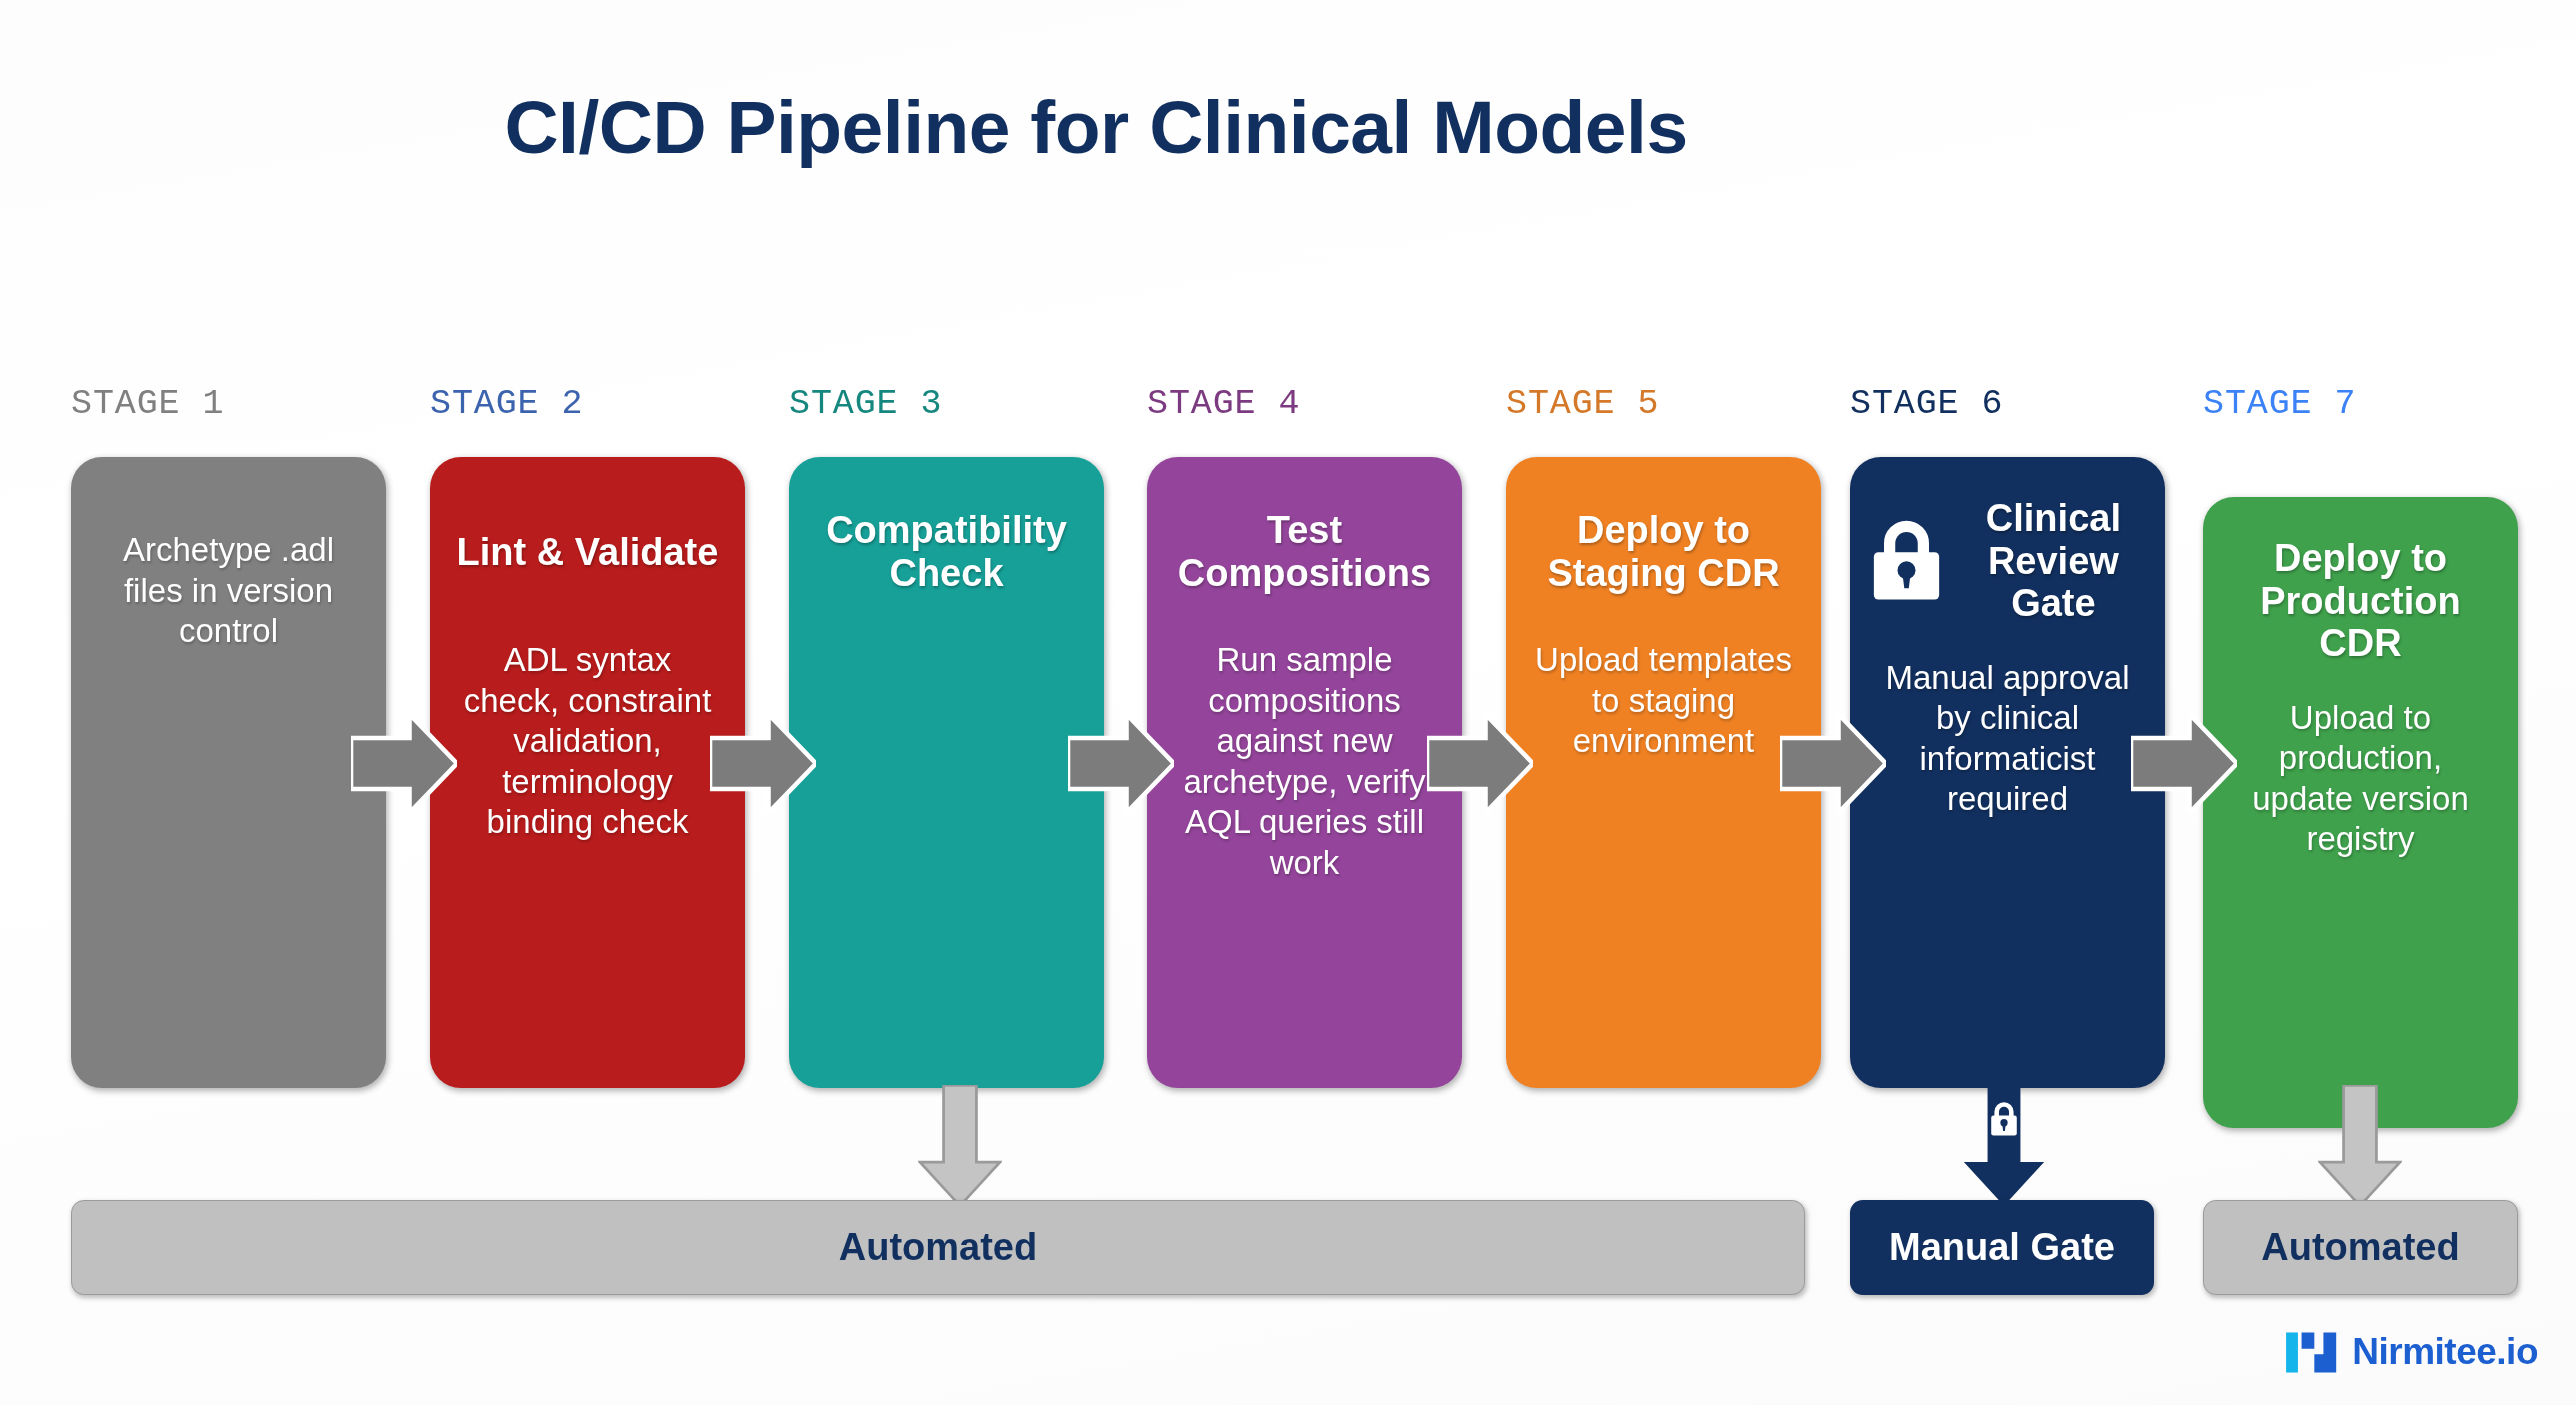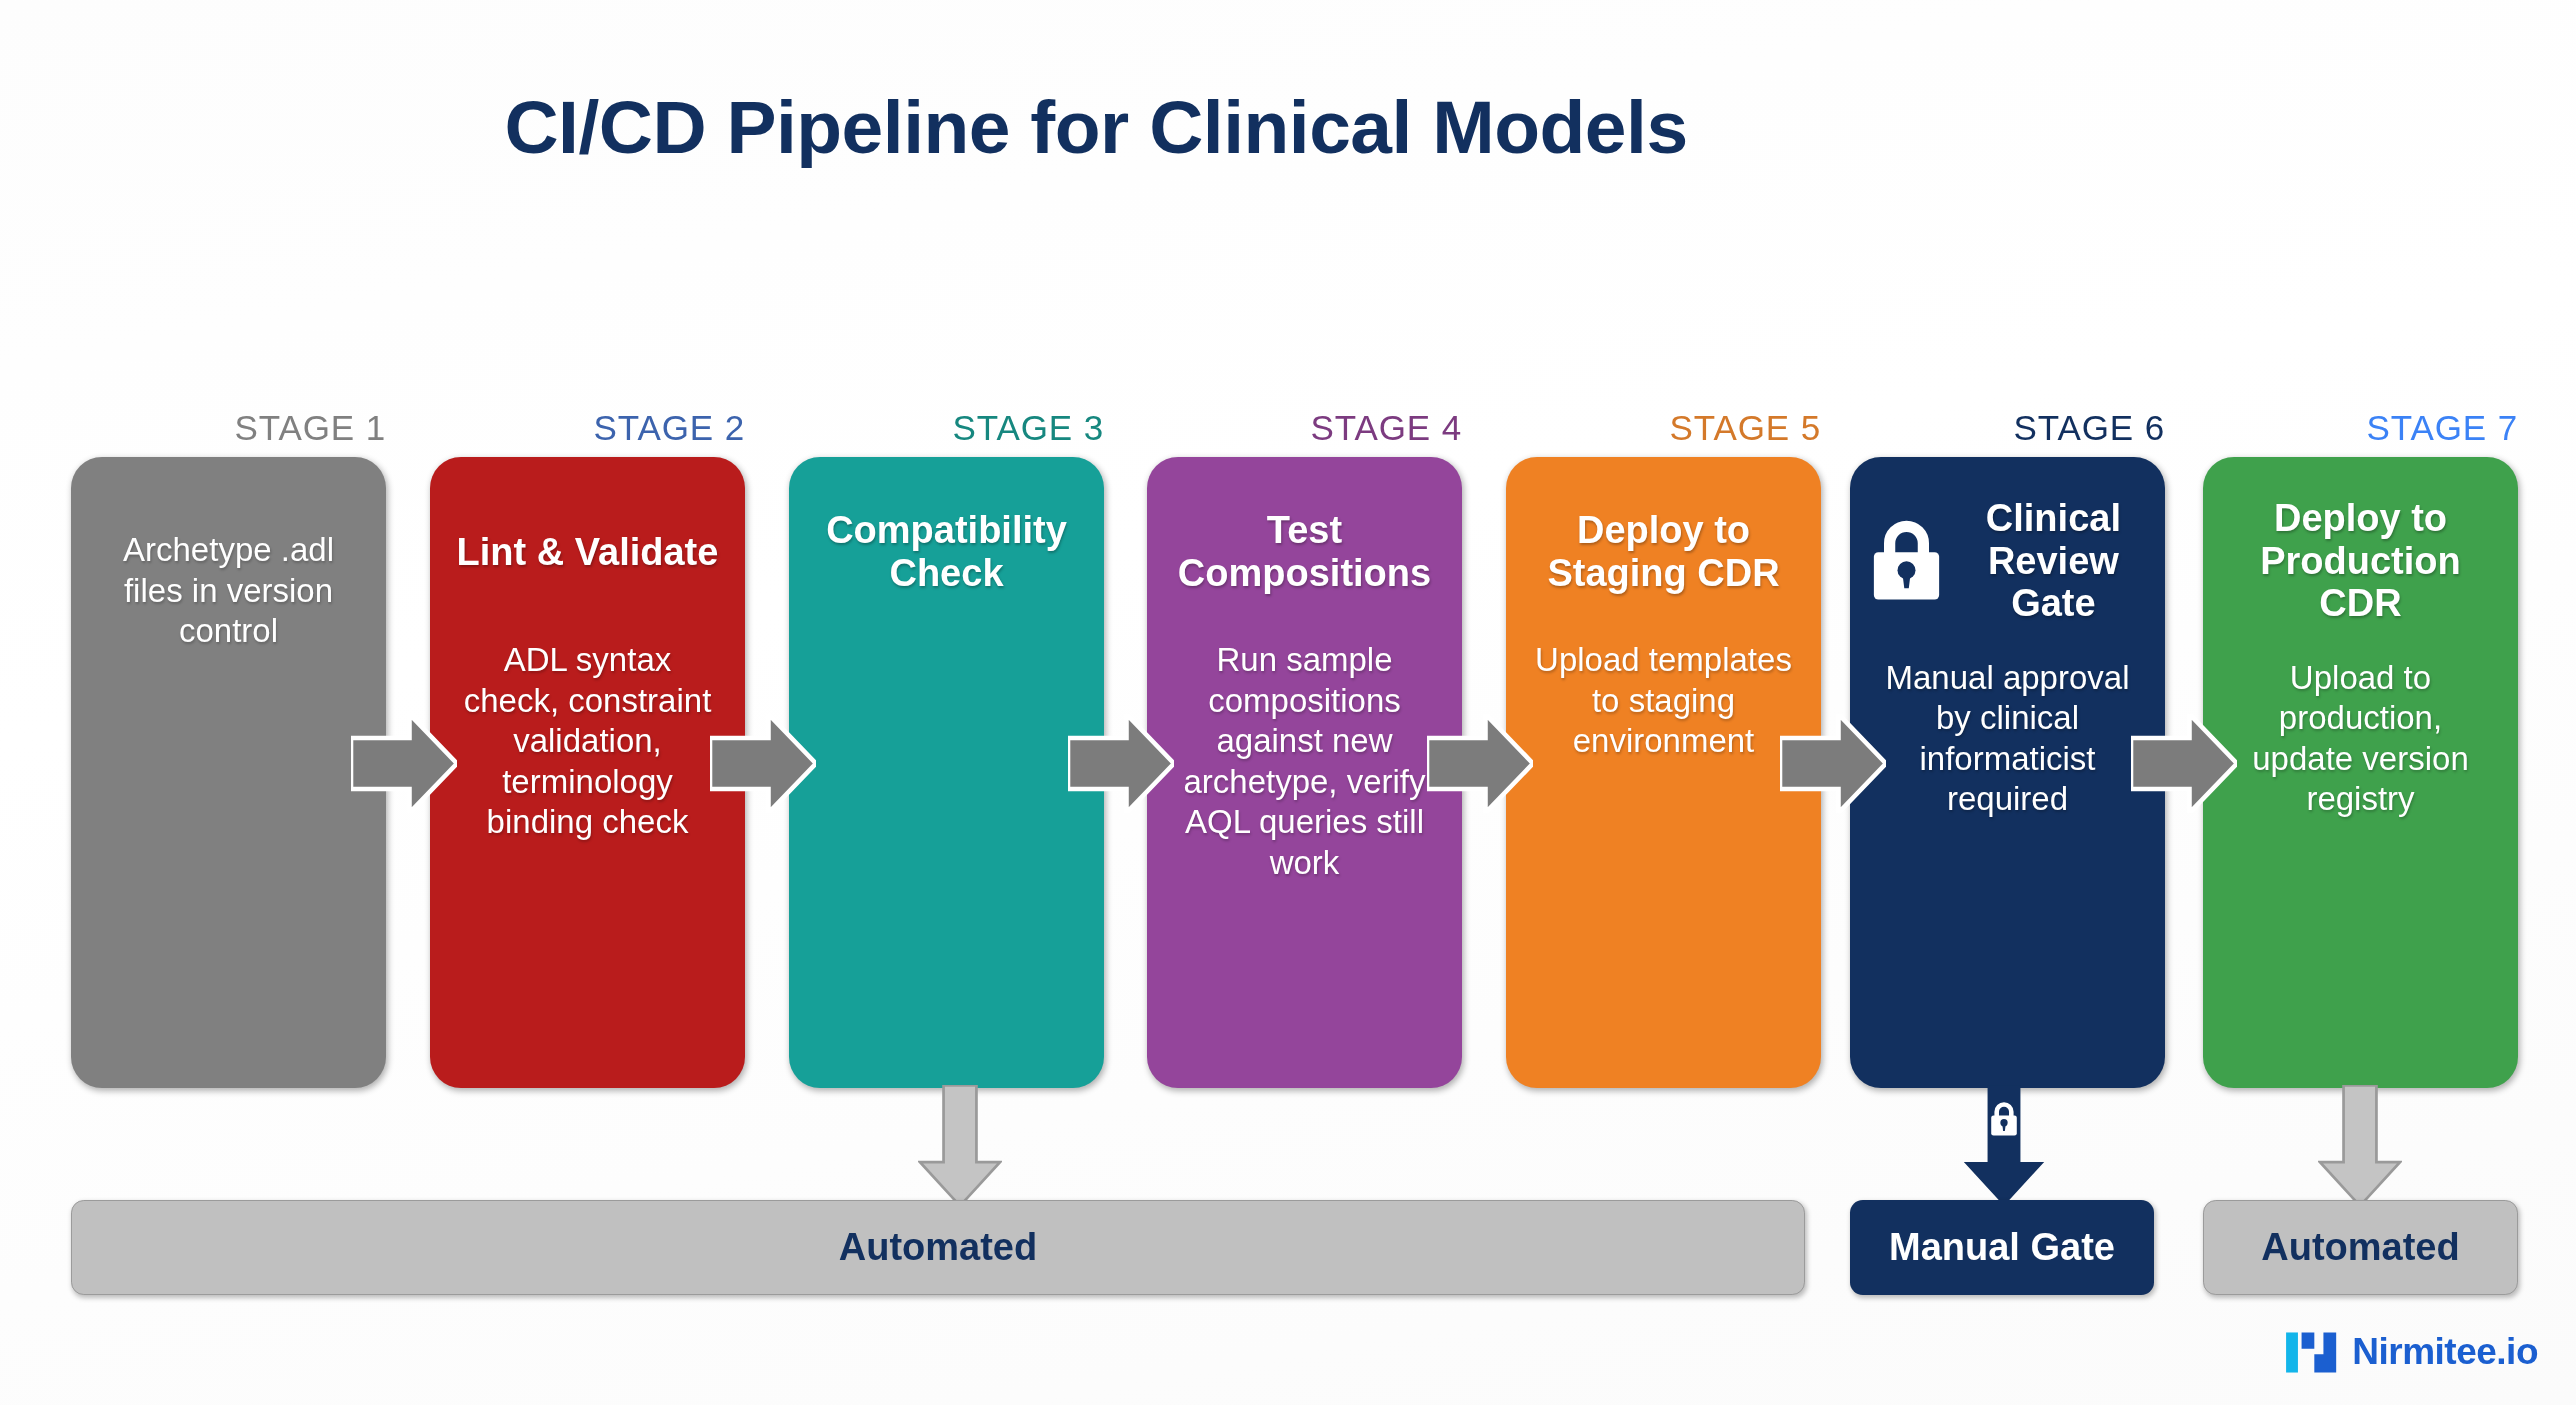--- a/index.html
+++ b/index.html
@@ -26,26 +26,27 @@
     font-size: 75px;
     font-weight: bold;
     color: #12305f;
     letter-spacing: -0.5px;
     text-shadow: 0.9px 0.9px 0 rgba(255,255,255,0.6);
   }
 
   
   .stage-label {
     position: absolute;
-    top: 408px;
+    top: 384px;
     width: 315px;
-    text-align: right;
+    text-align: left;
     font-size: 35px;
     font-weight: 400;
     letter-spacing: 0.9px;
+    font-family: Liberation Mono, monospace;
   }
 
   
   .card {
     position: absolute;
     top: 457px;
     width: 315px;
     height: 631px;
     border-radius: 31px;
     box-shadow: 1.8px 2.7px 6.4px rgba(0,0,0,0.30);
@@ -193,21 +194,21 @@
         <rect x="6" y="34" width="58" height="42" rx="4" fill="#ffffff"></rect>
         <circle cx="35" cy="50" r="8" fill="#12305f"></circle>
         <path d="M31 50 h8 l-2 16 h-4 Z" fill="#12305f"></path>
       </svg>
     </span>
     <span class="card-title">Clinical Review Gate</span>
   </div>
   <div class="card-desc">Manual approval by clinical informaticist required</div>
 </div>
 
-<div class="card" style="left: 2203px; background: rgb(63, 161, 76);">
+<div class="card" style="left: 2203px; background: rgb(63, 161, 76); margin-top: 40px;">
   <div class="card-head">
     <span class="card-title">Deploy to Production CDR</span>
   </div>
   <div class="card-desc">Upload to production, update version registry</div>
 </div>
 
 <svg class="h-arrow" style="left:351px;" viewBox="0 0 116 108">
     <path d="M0 26 H64 V0 L116 54 L64 108 V82 H0 Z" fill="#7c7c7c" stroke="#ffffff" stroke-width="5"></path>
   </svg>
 <svg class="h-arrow" style="left:710px;" viewBox="0 0 116 108">

